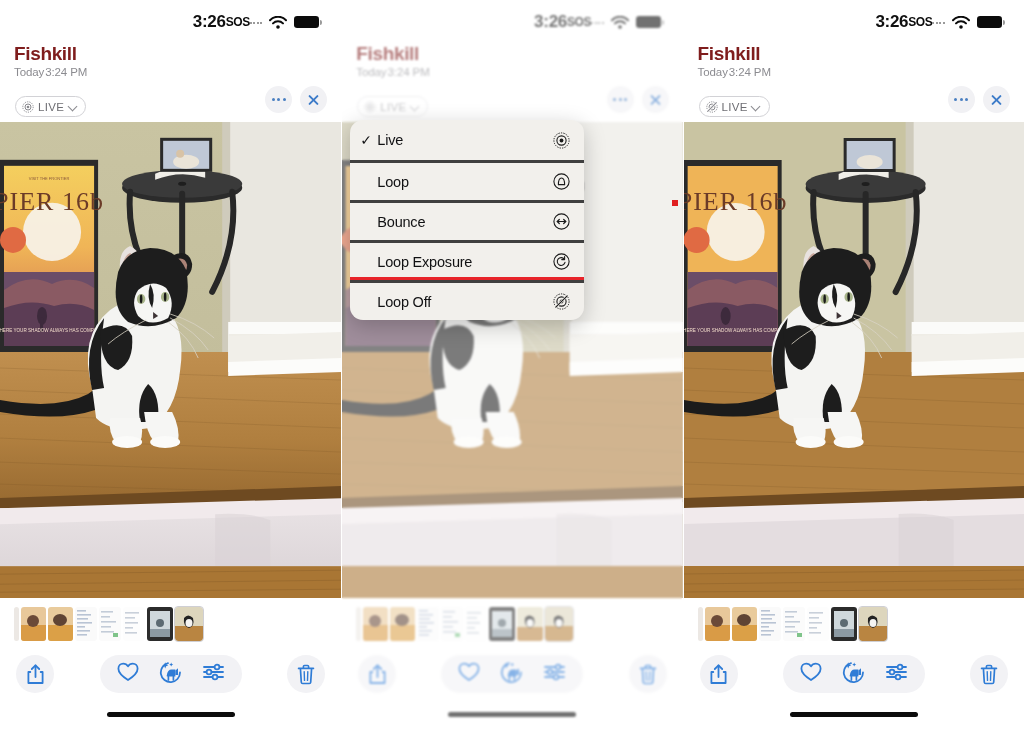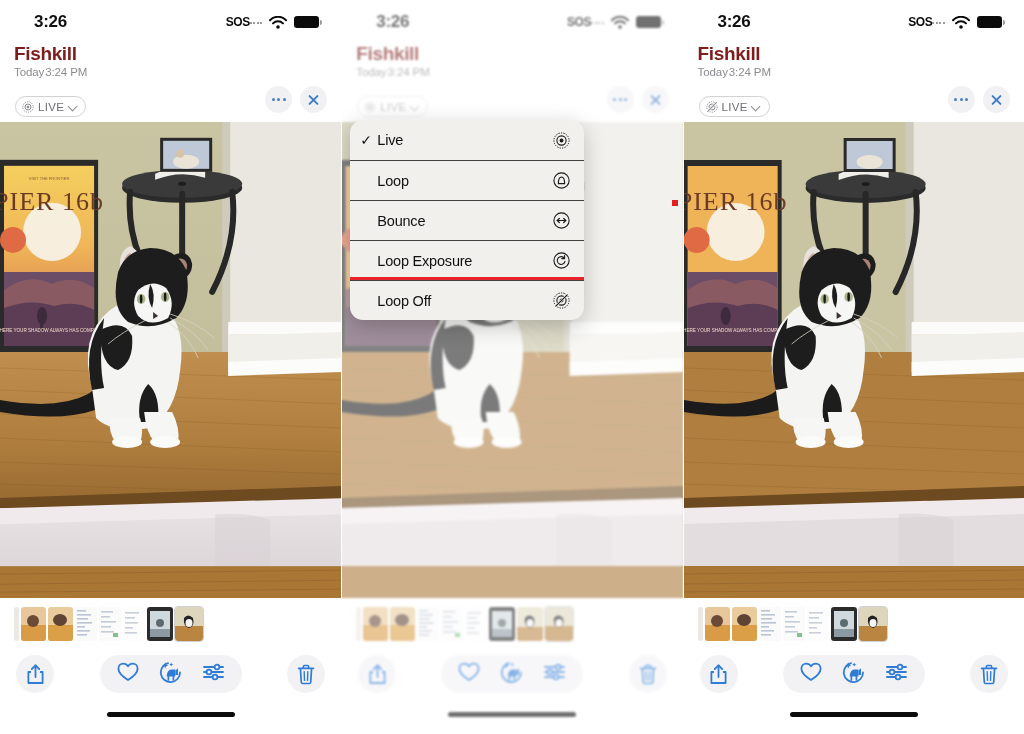--- a/index.html
+++ b/index.html
@@ -20,21 +20,21 @@
     overflow: hidden;
   }
   .panel + .panel { border-left: 1px solid #ffffff; }
 
   
   .statusbar {
     position: relative;
     height: 40px;
     display: flex;
     align-items: center;
-    justify-content: space-between;
+    justify-content: flex-end;
     padding: 0 22px 0 0;
   }
   .clock {
     font-size: 17px;
     font-weight: bold;
     color: #101010;
     letter-spacing: -0.3px;
     margin-left: 34px;
     margin-top: 4px;
   }
@@ -161,21 +161,21 @@
     overflow: hidden;
     box-shadow: 0 6px 22px rgba(0,0,0,0.22);
   }
   .mi {
     position: relative;
     height: 40px;
     display: flex; align-items: center;
     padding: 0 13px 0 10px;
     font-size: 14.5px; color: #111113;
   }
-  .mi + .mi { border-top: 1px solid #404040; }
+  .mi + .mi { border-top: 3px solid #404040; }
   .mi .check { width: 17px; font-size: 14px; color: #111113; }
   .mi .mlbl { flex: 1; letter-spacing: -0.2px; }
   .mi .micon { width: 19px; height: 19px; display: flex; align-items: center; justify-content: center; }
   .menu-redbox {
     position: absolute; left: -7px; bottom: -5px;
     width: 248px; height: 48px;
     border: 3px solid #e8242a; border-radius: 3px;
     pointer-events: none;
   }
   .reddot {

